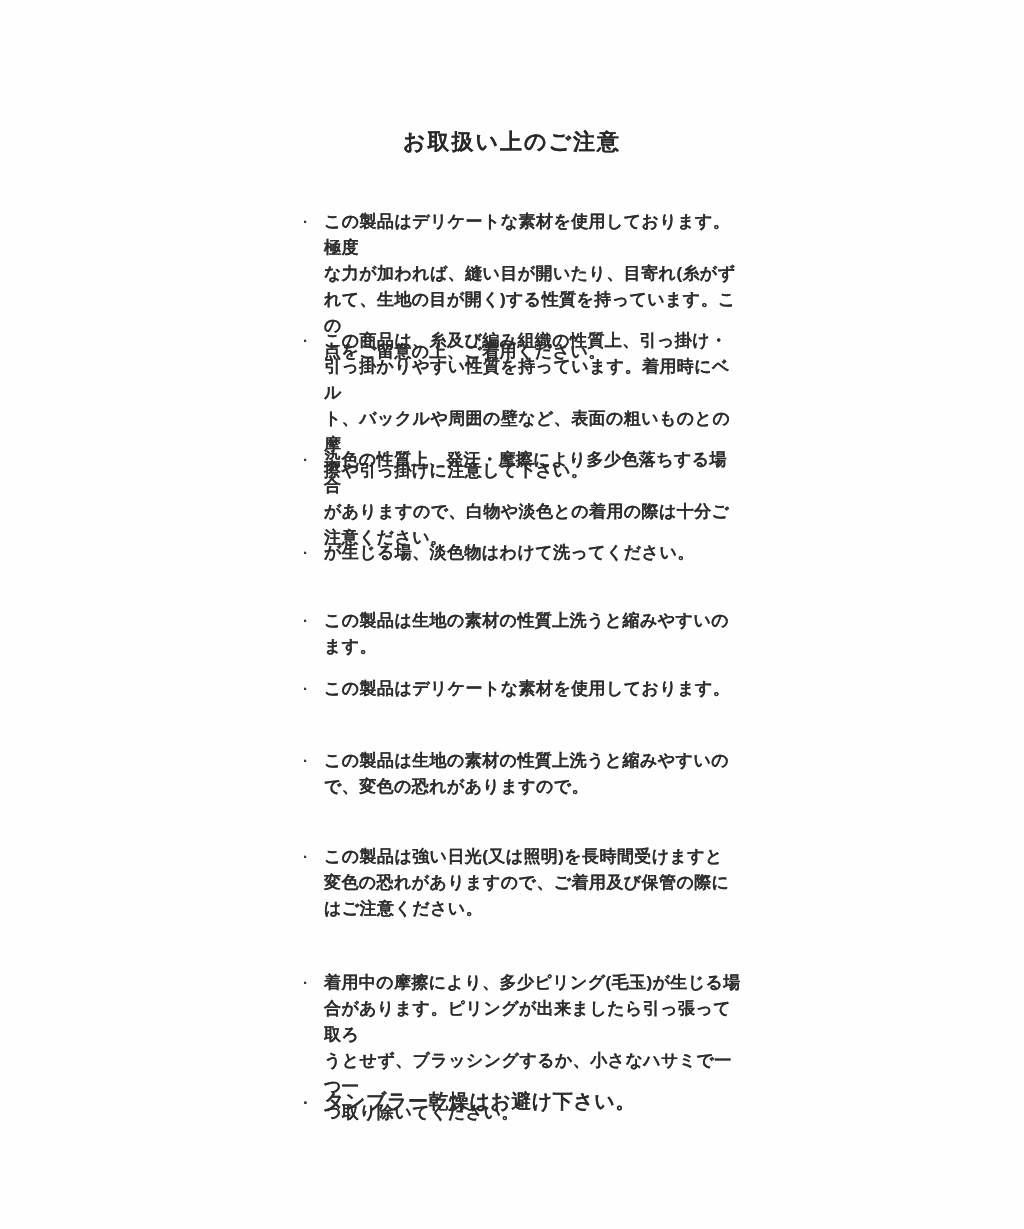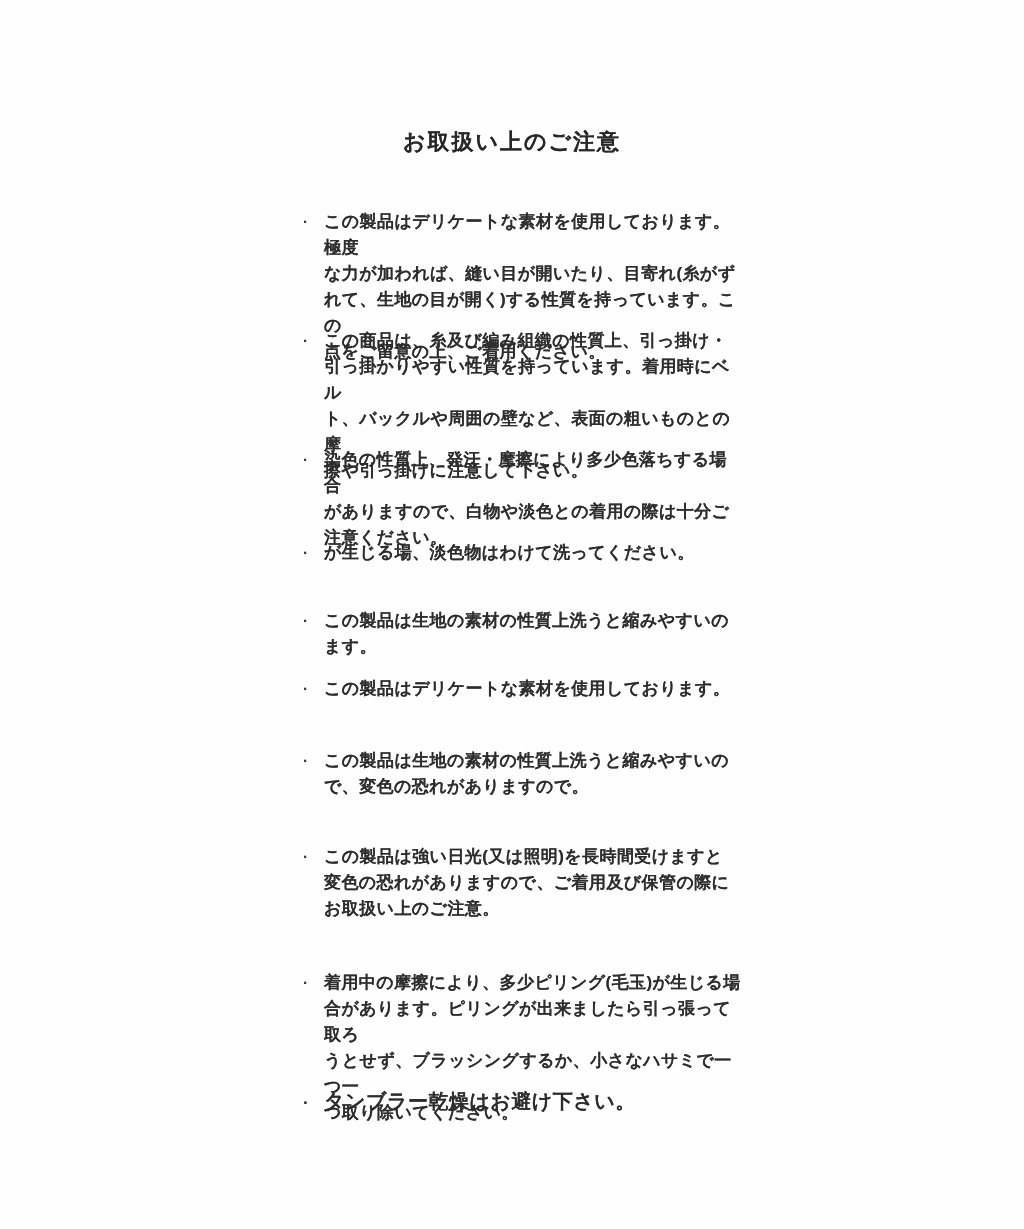--- a/index.html
+++ b/index.html
@@ -126,21 +126,21 @@
   <div class="item pos-7">
     <span class="bullet">·</span>
     <span class="item-text">この製品は生地の素材の性質上洗うと縮みやすいの
 で、変色の恐れがありますので。</span>
   </div>
 
   <div class="item pos-8">
     <span class="bullet">·</span>
     <span class="item-text">この製品は強い日光(又は照明)を長時間受けますと
 変色の恐れがありますので、ご着用及び保管の際に
-お取扱い上のご注意。</span>
+はご注意ください。</span>
   </div>
 
   <div class="item pos-9">
     <span class="bullet">·</span>
     <span class="item-text">着用中の摩擦により、多少ピリング(毛玉)が生じる場
 合があります。ピリングが出来ましたら引っ張って取ろ
 うとせず、ブラッシングするか、小さなハサミで一つ一
 つ取り除いてください。</span>
   </div>
 

